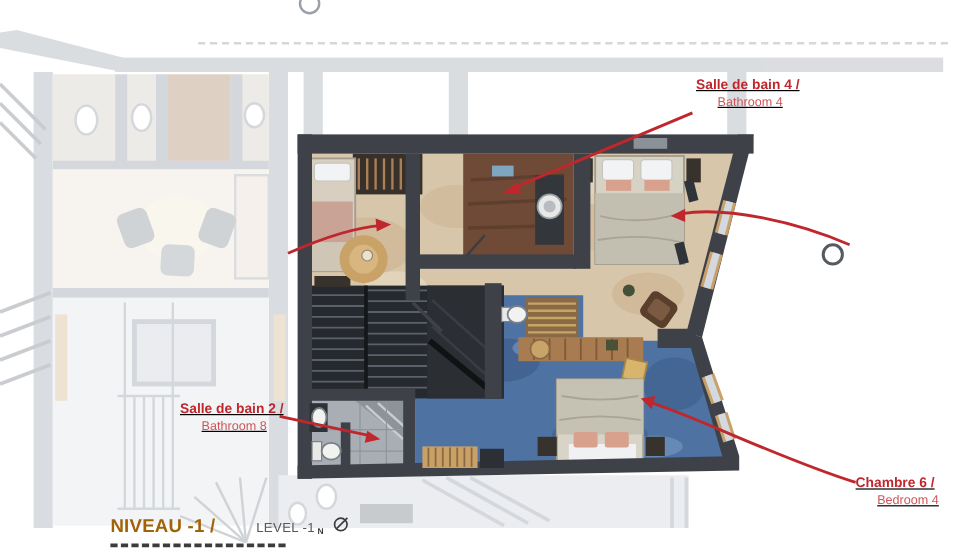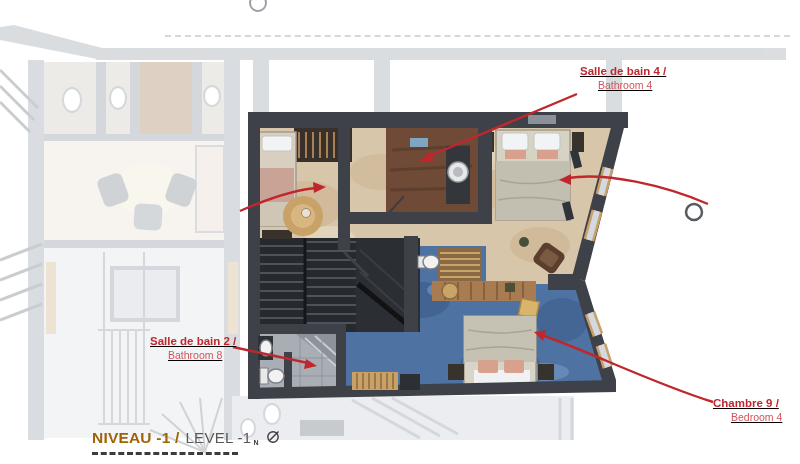--- a/index.html
+++ b/index.html
@@ -12,21 +12,21 @@
     font-family:"Liberation Sans",sans-serif;
   }
   .stage{position:absolute;inset:0;}
   svg{display:block;}
   .plan-label{position:absolute;white-space:nowrap;text-decoration:underline;}
   .plan-label .fr{display:block;font-weight:bold;font-size:11.5px;line-height:1.2;color:var(--accent);}
   .plan-label .en{display:block;font-size:10.5px;line-height:1.2;color:var(--accent-light);padding-left:18px;}
   .title-block{position:absolute;left:92px;top:429px;}
   .title-line{display:flex;align-items:baseline;gap:6px;}
   .t-fr{font-weight:bold;font-size:15.5px;color:#a16207;letter-spacing:.2px;}
-  .t-en{font-size:15px;color:#585856;letter-spacing:.3px;}
+  .t-en{font-size:11px;color:#585856;letter-spacing:.3px;margin-left:28px;}
   .t-n{font-size:7px;color:#3c3c3a;font-weight:bold;margin-left:-4px;position:relative;top:2px;}
   .compass{position:relative;top:1px;margin-left:1px;}
   .title-dash{width:146px;border-top:3.5px dashed #3c3c3a;margin-top:5px;}
   .top-dash{position:absolute;left:165px;top:35px;width:625px;border-top:2.5px dashed #d5d7db;}
 </style>
 </head>
 <body>
 
 <div class="stage">
 
@@ -359,21 +359,21 @@
 
 <div class="plan-label" style="left:580px;top:65px;">
   <span class="fr">Salle de bain 4 /</span>
   <span class="en">Bathroom 4</span>
 </div>
 <div class="plan-label" style="left:150px;top:335px;">
   <span class="fr">Salle de bain 2 /</span>
   <span class="en">Bathroom 8</span>
 </div>
 <div class="plan-label" style="left:713px;top:397px;">
-  <span class="fr">Chambre 9 /</span>
+  <span class="fr">Chambre 6 /</span>
   <span class="en">Bedroom 4</span>
 </div>
 
 <div class="title-block">
   <div class="title-line">
     <span class="t-fr">NIVEAU -1 /</span>
     <span class="t-en">LEVEL -1</span>
     <span class="t-n">N</span>
     <svg class="compass" width="14" height="14" viewBox="0 0 14 14">
       <circle cx="7" cy="7" r="5.2" fill="none" stroke="#3c3c3a" stroke-width="1.4"></circle>

